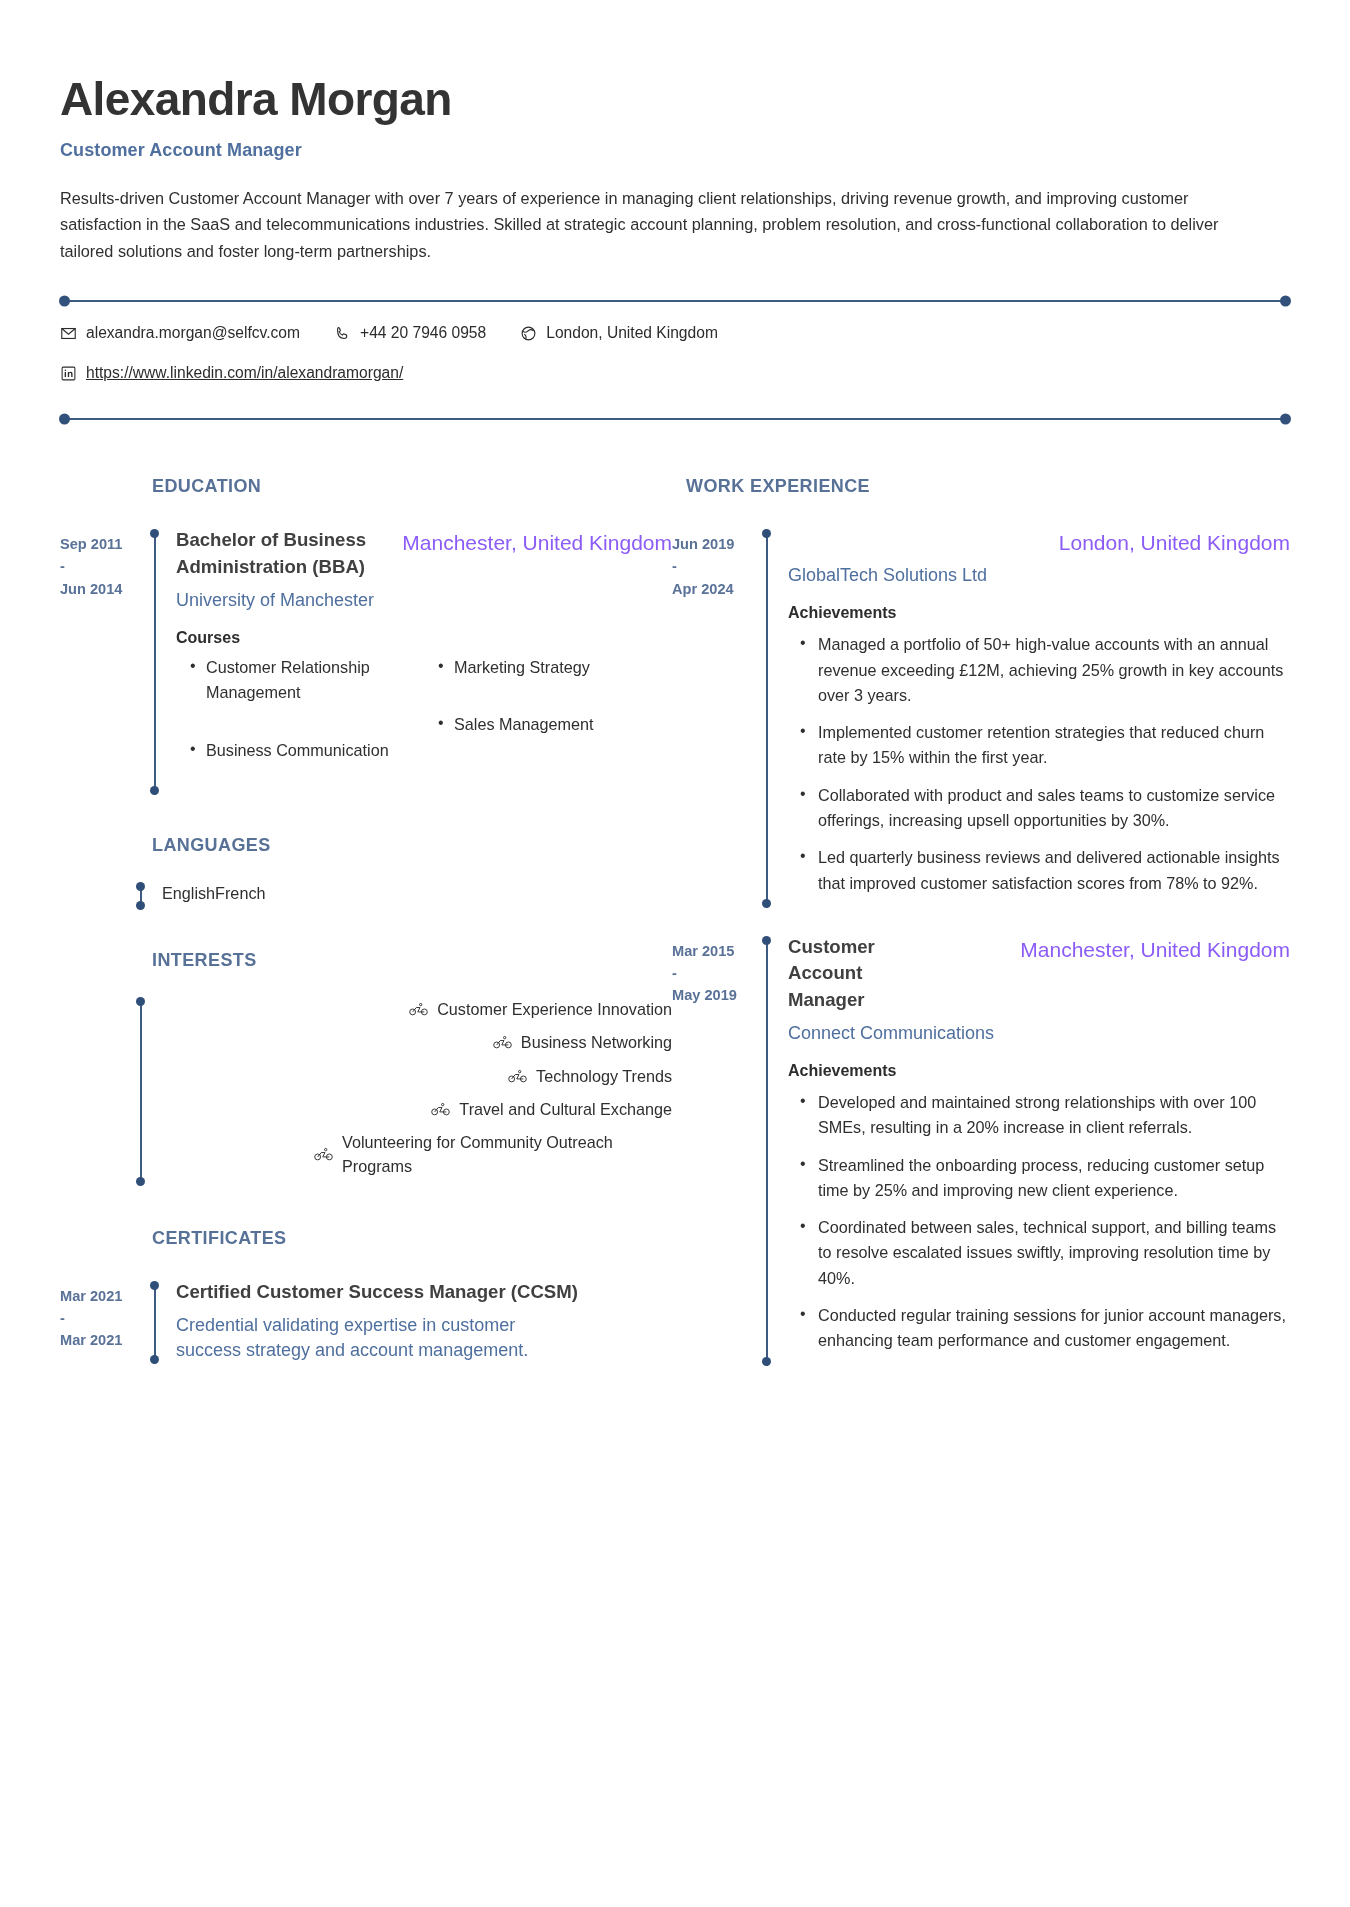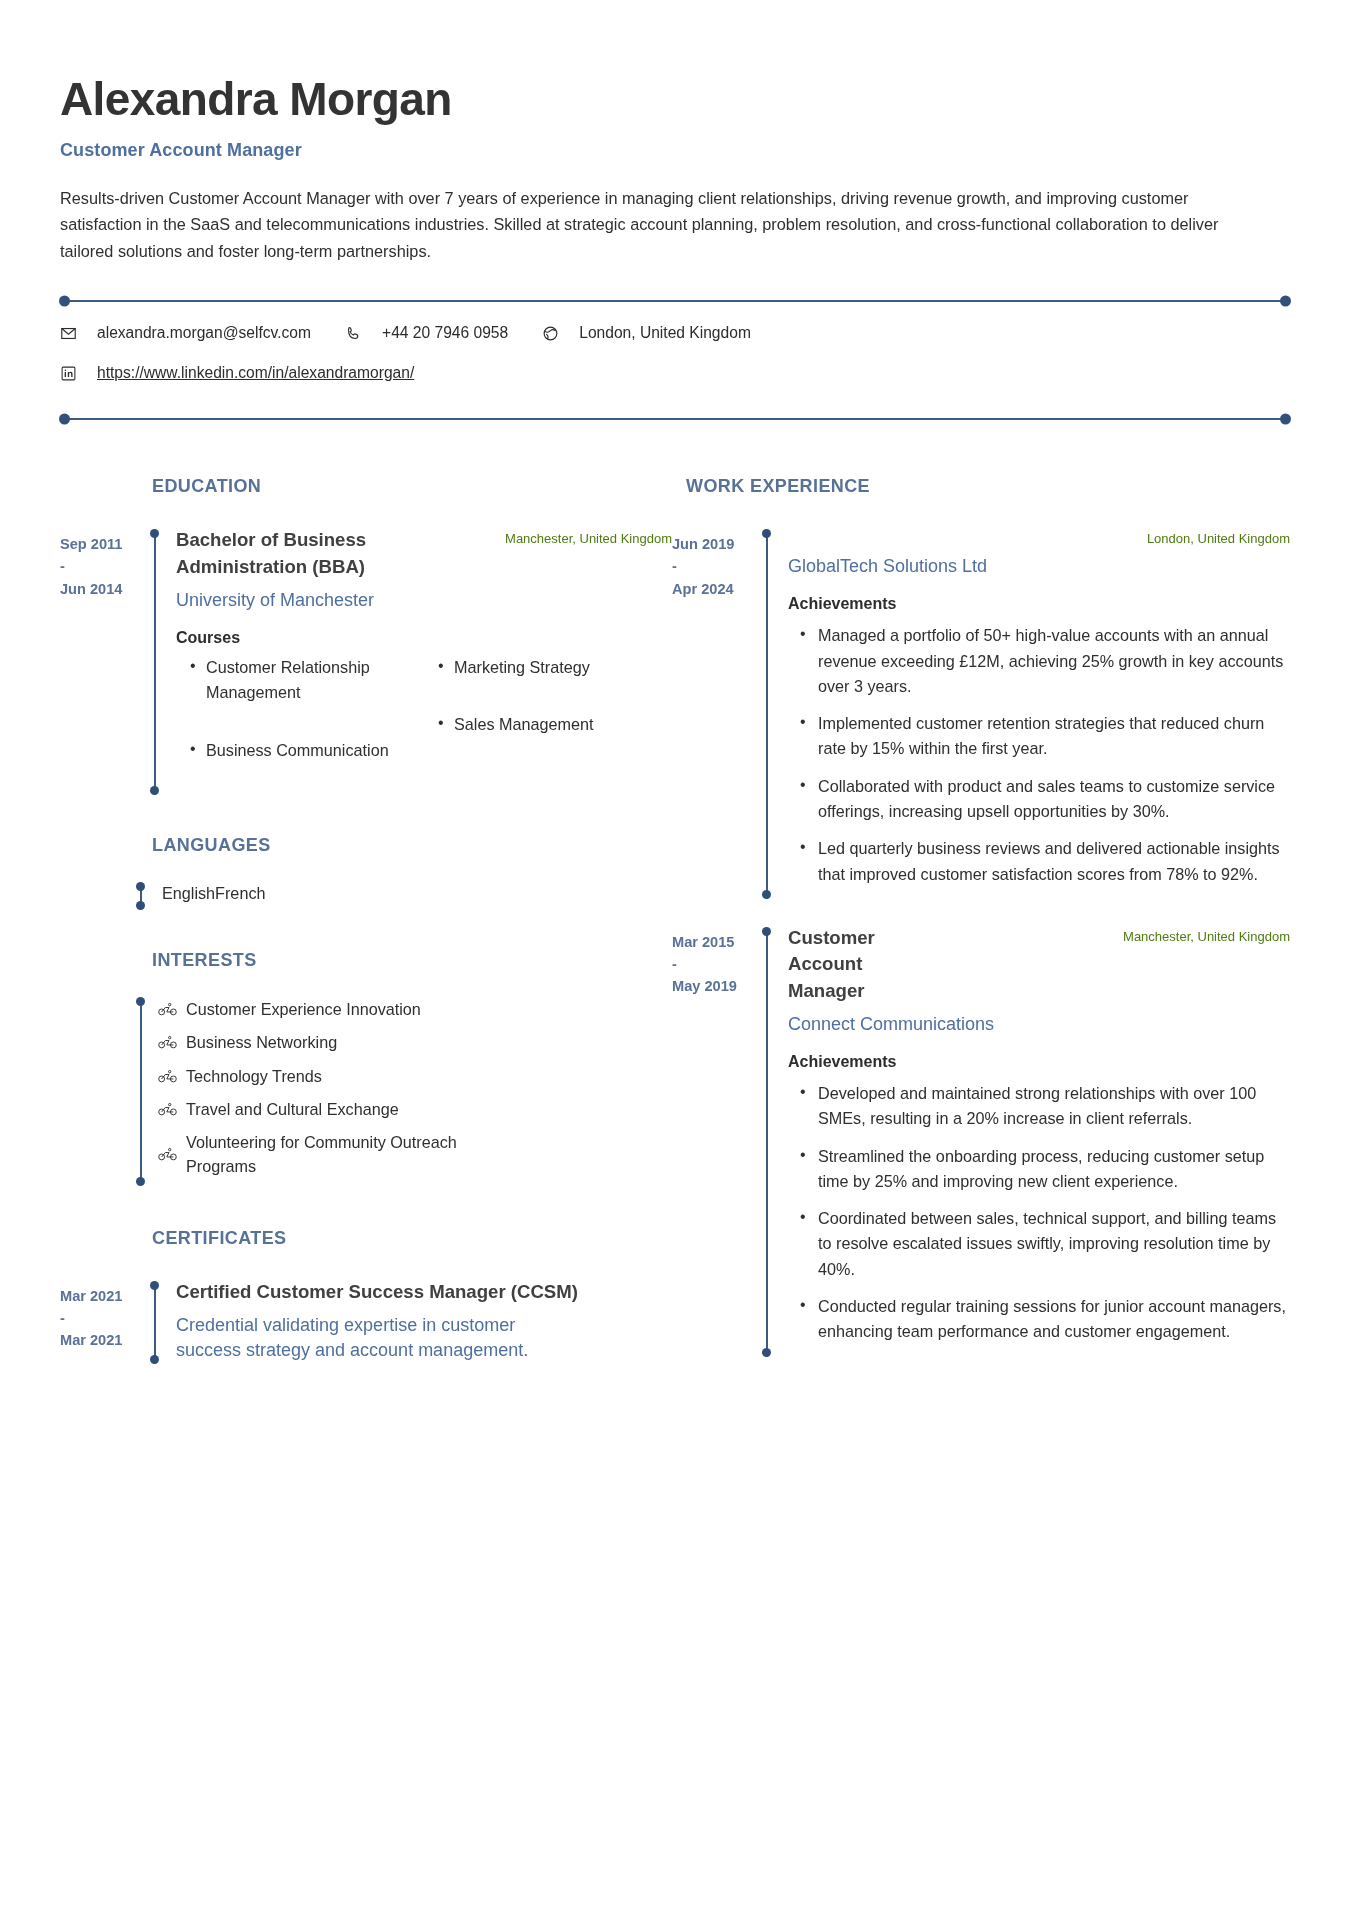--- a/index.html
+++ b/index.html
@@ -43,21 +43,21 @@
   .divider::before, .divider::after {
     content:""; position:absolute; top:50%; width:11px; height:11px; border-radius:50%;
     background:#31517a; transform: translateY(-50%);
   }
   .divider::before { left:-1px; }
   .divider::after  { right:-1px; }
 
   
   .contact { padding: 22px 0 0 0; }
   .contact-row { display:flex; align-items:center; flex-wrap:wrap; gap: 0; }
-  .contact-item { display:flex; align-items:center; gap:20px; margin-right:34px; font-size:15.6px; color:#2c2c2c; }
+  .contact-item { display:flex; align-items:center; gap:9px; margin-right:34px; font-size:15.6px; color:#2c2c2c; }
   .contact-item.link { margin-top:22px; }
   .contact-item .ico { width:17px; height:17px; flex:none; display:block; }
   .contact-link-text { text-decoration: underline; color:#2c2c2c; }
 
   
   .cols { display:flex; margin-top: 16px; }
   .col-left  { width: 612px; flex:none; }
   .col-right { width: 618px; flex:none; margin-left: 0px; }
 
   .section-title {
@@ -83,21 +83,21 @@
   .timeline .dot-top { top:6px; }
   .timeline .dot-bot { bottom:0px; }
   .entry-body { flex:1; padding: 4px 0 0 14px; min-width:0; }
 
   .entry-head { display:flex; align-items:flex-start; }
   .entry-title {
     font-size:18.6px; font-weight:700; color:#404040; line-height:1.42; max-width: 200px;
   }
   .col-right .entry-title { max-width: 210px; }
   .entry-place {
-    margin-left: auto; font-size:13px; color:#4d7c0f; padding-top:4px; white-space:nowrap;
+    margin-left: auto; font-size:21px; color:#8b5cf6; padding-top:4px; white-space:nowrap;
   }
   .entry-org { font-size:18px; color:#4f6f9e; margin-top:8px; line-height:1.4; }
   .entry-sub { font-size:16px; font-weight:700; color:#2d2d2d; margin-top:16px; }
 
   .bullets { list-style:none; margin:10px 0 0 0; padding:0; }
   .bullets li {
     position:relative; padding-left:30px; font-size:16.2px; line-height:1.56;
     color:#2f2f2f; margin-bottom:12px;
   }
   .bullets li::before {
@@ -123,21 +123,21 @@
   .tl-short .line { position:absolute; left:6px; top:4px; bottom:4px; width:1.6px; background:#3c5a82; }
   .tl-short .dot-top, .tl-short .dot-bot {
     position:absolute; left:2px; width:9px; height:9px; border-radius:50%; background:#2f4f79;
   }
   .tl-short .dot-top { top:0; }
   .tl-short .dot-bot { bottom:0; }
 
   
   .interests-wrap { display:flex; }
   .interest-list { padding: 0 0 0 10px; flex:1; }
-  .interest { display:flex; align-items:center; gap:9px; margin-bottom:9px; font-size:16.2px; color:#2f2f2f; line-height:1.5; }
+  .interest { display:flex; align-items:center; gap:9px; margin-bottom:9px; font-size:16.2px; color:#2f2f2f; line-height:1.5;justify-content:flex-end; }
   .interest .bike { width:19px; height:14px; flex:none; }
   .interest.two-line { align-items:center; }
   .interest .txt { max-width: 430px; }
 
   .left-pad { margin-left: 74px; }
 </style>
 </head>
 <body>
 
 <div class="page">

